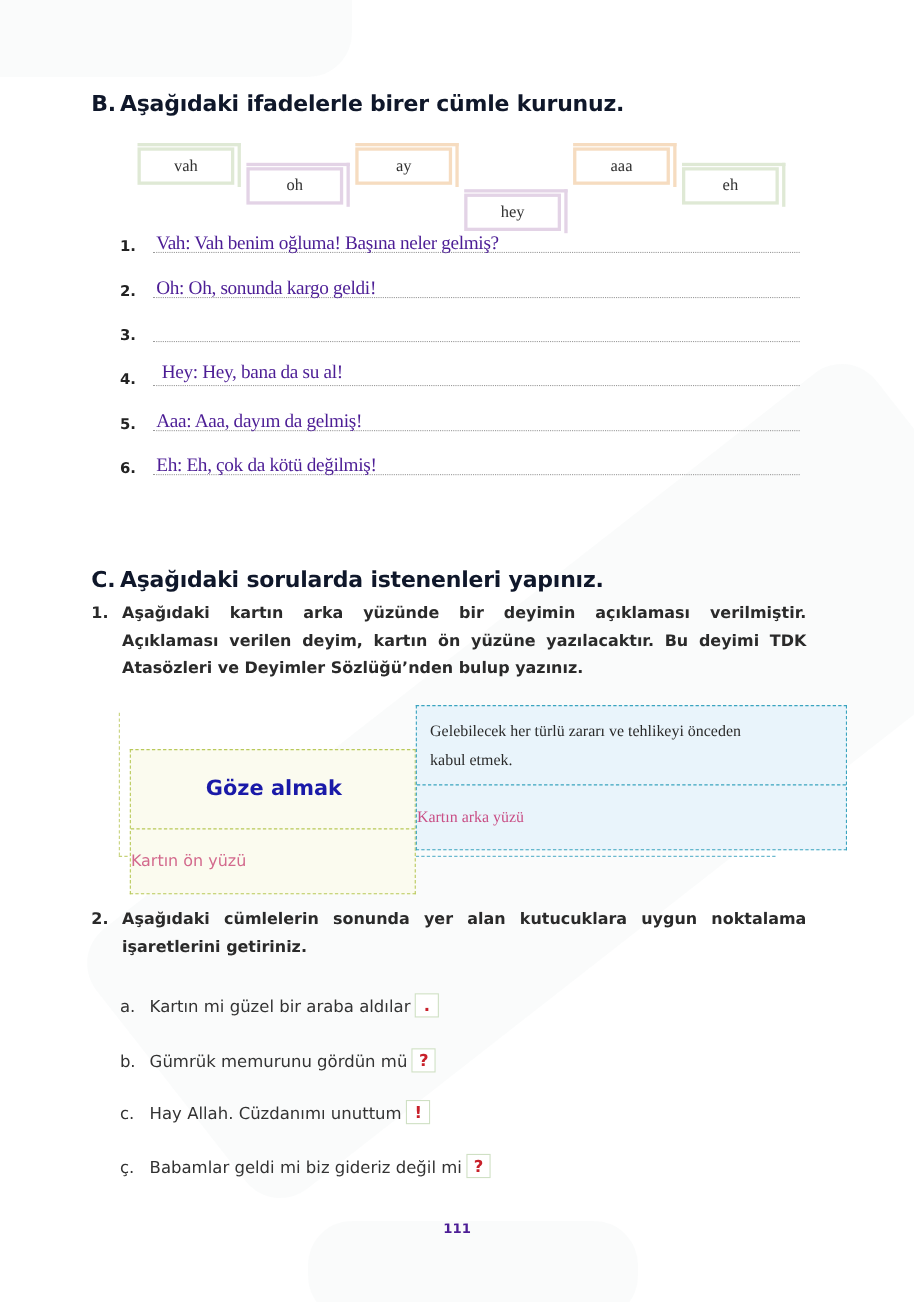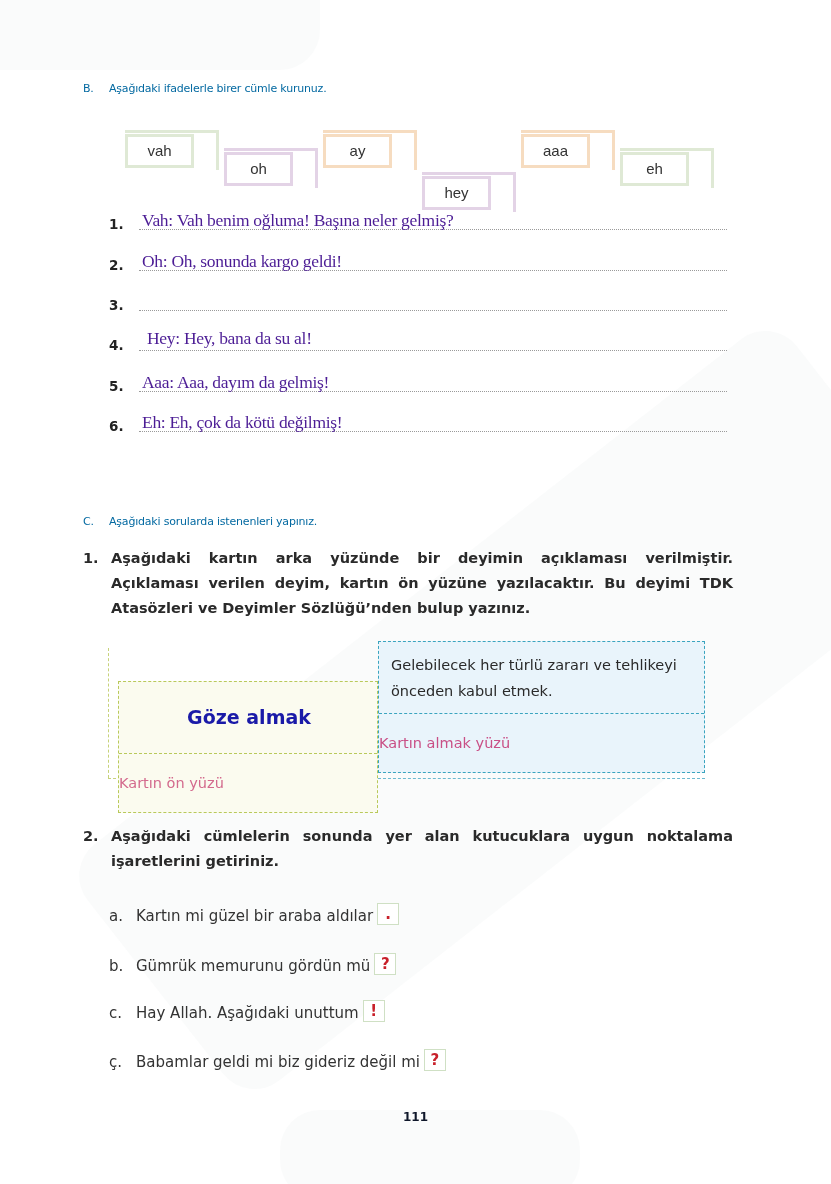--- a/index.html
+++ b/index.html
@@ -7,31 +7,31 @@
     width: 831px; height: 1184px; position: relative; overflow: hidden;
     background: #ffffff;
     font-family: "DejaVu Sans", "Liberation Sans", sans-serif;
     color: #2a2a2a;
   }
   .bg-shape {
     position: absolute; background: #f6f7f7; border-radius: 40px;
     transform: rotate(-38deg); opacity: 0.55;
   }
   .heading {
-    position: absolute; left: 83px; font-weight: normal; font-size: 11px;
-    color: #0369a1; letter-spacing: -0.2px;
+    position: absolute; left: 83px; font-weight: bold; font-size: 20px;
+    color: #0f172a; letter-spacing: -0.2px;
   }
   .heading .letter { display: inline-block; width: 26px; }
 
   
   .word-box {
-    position: absolute; width: 69px; height: 34px; background: #fff;
+    position: absolute; width: 88px; height: 34px; background: #fff;
     border: 3px solid; box-sizing: border-box;
     font-size: 15px; color: #333; text-align: center; line-height: 28px;
-    font-family: Liberation Sans, sans-serif;
+    font-family: Liberation Serif, serif;
   }
   .word-box::before {
     content: ""; position: absolute; left: -3px; top: -7px; width: 94px; height: 6px;
     border-top: 3px solid; border-right: 3px solid; border-color: inherit;
     box-sizing: border-box; height: 40px; pointer-events: none;
   }
   .green  { border-color: #dfe9d5; }
   .purple { border-color: #e3d3e6; }
   .orange { border-color: #f6dcc0; }
 
@@ -55,22 +55,22 @@
   .qtext .qn { position: absolute; left: 0; top: 0; }
   .qtext .qbody { margin-left: 28px; text-align: justify; }
 
   
   .card { position: absolute; left: 118px; top: 641px; width: 587px; height: 132px; }
   .card-front {
     position: absolute; left: 0; top: 0; width: 260px; height: 132px;
     background: #fbfbef; border: 1.5px dashed #b9c95a; box-sizing: border-box; margin-top: 40px;
   }
   .card-back {
-    position: absolute; left: 260px; top: 0; width: 327px; height: 132px;
-    background: #e9f4fb; border: 1.5px dashed #3aa4bf; box-sizing: border-box;
+    position: absolute; left: 260px; top: 0; width: 392px; height: 132px;
+    background: #e9f4fb; border: 1.5px dashed #3aa4bf; box-sizing: border-box; font-family: Liberation Serif, serif;
   }
   .card-divider-front { position: absolute; left: 0; right: 0; top: 71px; border-top: 1.5px dashed #b9c95a; }
   .card-divider-back  { position: absolute; left: 0; right: 0; top: 71px; border-top: 1.5px dashed #3aa4bf; }
   .card-outline-front {
     position: absolute; left: 108px; top: 778px; width: 270px; border-top: 1.5px dashed #c7d27a;
   }
   .card-outline-back {
     position: absolute; left: 378px; top: 778px; width: 327px; border-top: 1.5px dashed #6bb9cf;
   }
   .card-outline-left {
@@ -93,21 +93,21 @@
   .p-item { position: absolute; left: 109px; font-size: 15px; color: #333; white-space: nowrap; height: 26px; }
   .p-item .letter { display: inline-block; width: 27px; }
   .p-item .pbox {
     display: inline-block; vertical-align: middle; width: 22px; height: 22px; margin-left: 4px;
     border: 1.5px solid #cfe0c4; box-sizing: border-box; background: #fff; position: relative; top: -2px;
     text-align: center; line-height: 20px; font-weight: bold; color: #c8202a; font-size: 15px;
   }
 
   .page-number {
     position: absolute; top: 1110px; left: 0; width: 831px; text-align: center;
-    font-size: 12px; font-weight: bold; color: #0f172a;
+    font-size: 12px; font-weight: bold; color: #4c1d95;
   }
 </style>
 </head>
 <body>
 
 <div class="bg-shape" style="left:-60px; top:-40px; width:380px; height:110px; transform:rotate(0deg);"></div>
 <div class="bg-shape" style="left:60px; top:560px; width:900px; height:300px;"></div>
 <div class="bg-shape" style="left:280px; top:1110px; width:300px; height:90px; transform:rotate(0deg);"></div>
 
 <div class="heading" style="top:82px;">
@@ -166,35 +166,35 @@
 
 <div class="card">
   <div class="card-front">
     <div class="card-divider-front"></div>
     <div class="idiom">Göze almak</div>
     <div class="front-label">Kartın ön yüzü</div>
   </div>
   <div class="card-back">
     <div class="card-divider-back"></div>
     <div class="meaning">Gelebilecek her türlü zararı ve tehlikeyi önceden kabul etmek.</div>
-    <div class="back-label">Kartın almak yüzü</div>
+    <div class="back-label">Kartın arka yüzü</div>
   </div>
 </div>
 
 <div class="qtext" style="top:824px;">
   <span class="qn">2.</span>
   <div class="qbody">Aşağıdaki cümlelerin sonunda yer alan kutucuklara uygun noktalama işaretlerini getiriniz.</div>
 </div>
 
 <div class="p-item" style="top:905px;">
   <span class="letter">a.</span><span>Kartın mi güzel bir araba aldılar</span><span class="pbox">.</span>
 </div>
 <div class="p-item" style="top:955px;">
   <span class="letter">b.</span><span>Gümrük memurunu gördün mü</span><span class="pbox">?</span>
 </div>
 <div class="p-item" style="top:1002px;">
-  <span class="letter">c.</span><span>Hay Allah. Aşağıdaki unuttum</span><span class="pbox">!</span>
+  <span class="letter">c.</span><span>Hay Allah. Cüzdanımı unuttum</span><span class="pbox">!</span>
 </div>
 <div class="p-item" style="top:1051px;">
   <span class="letter">ç.</span><span>Babamlar geldi mi biz gideriz değil mi</span><span class="pbox">?</span>
 </div>
 
 <div class="page-number">111</div>
 
 </body></html>

